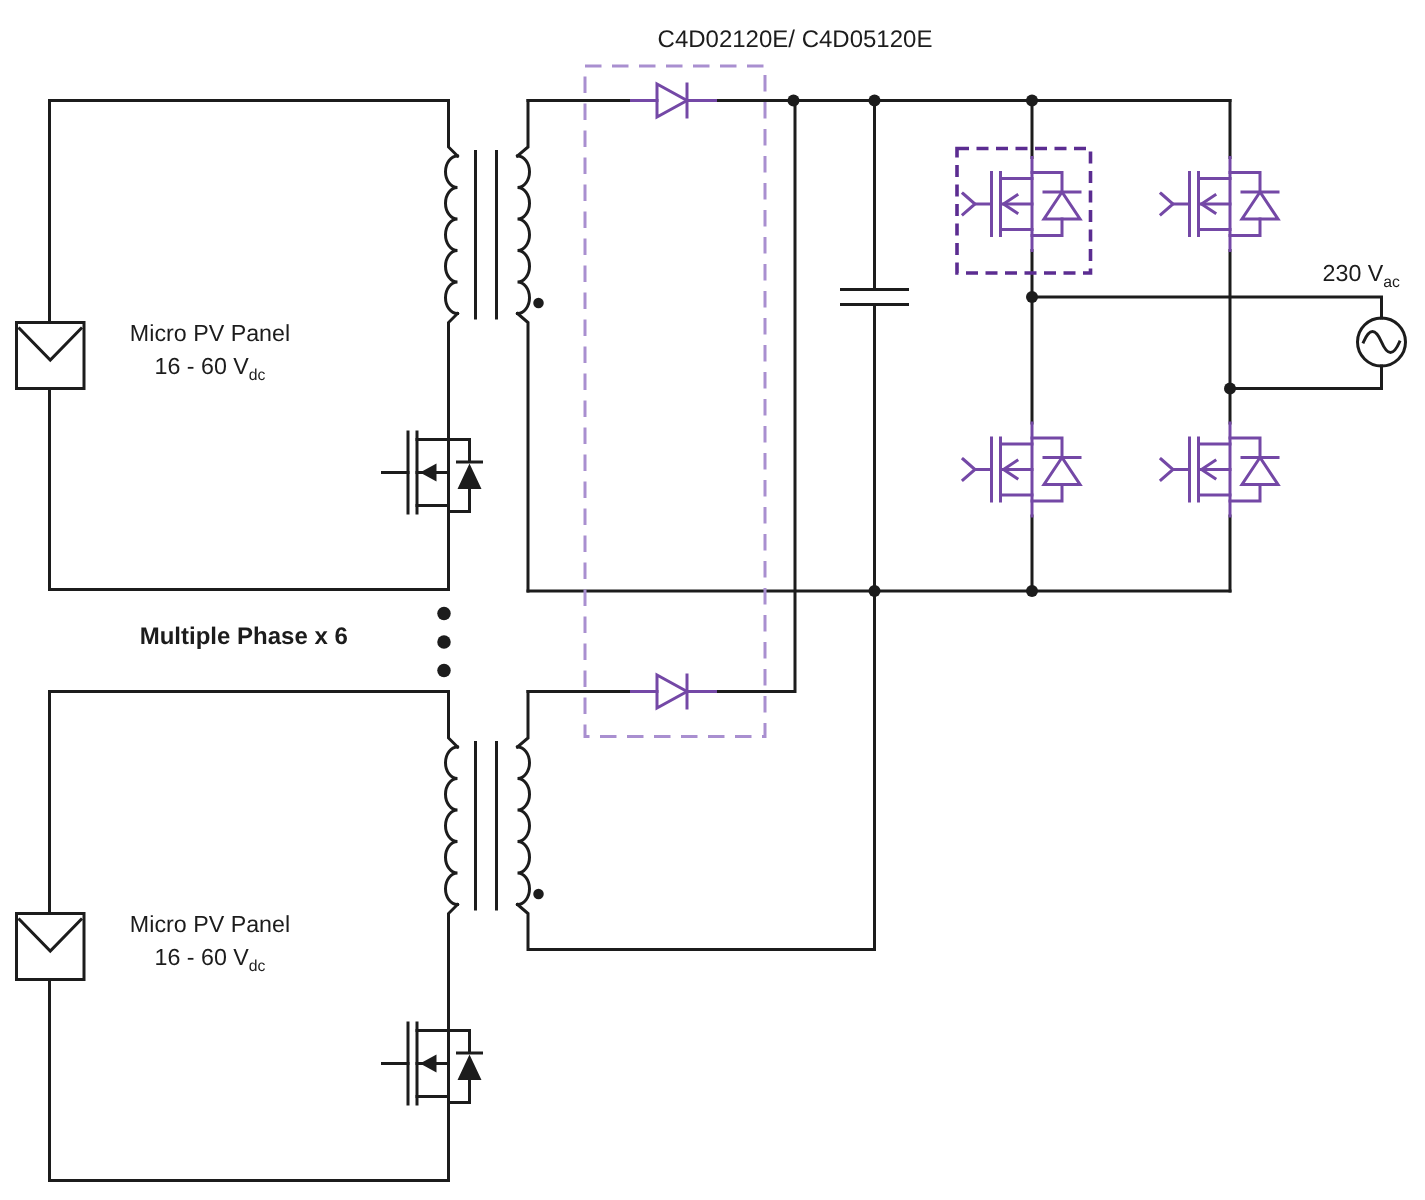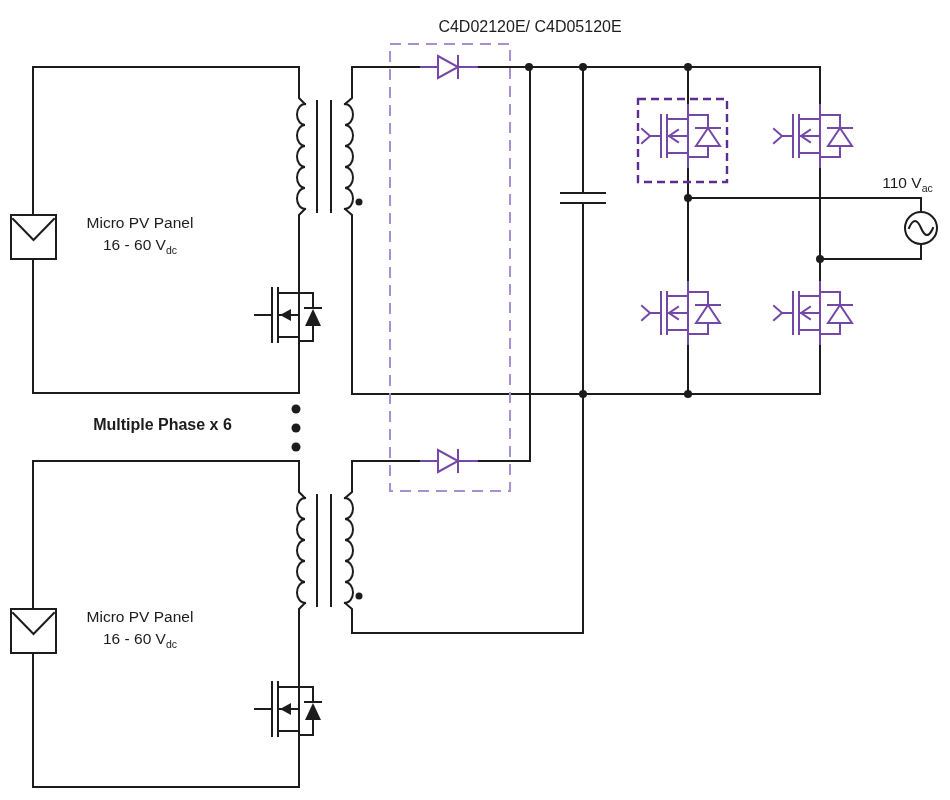--- a/index.html
+++ b/index.html
@@ -130,15 +130,15 @@
   <div class="lbl" style="left:400px;top:18px;width:260px;">C4D02120E/ C4D05120E</div>
 
   <div class="lbl small" style="left:60px;top:214px;width:160px;">Micro PV Panel</div>
   <div class="lbl small" style="left:60px;top:236px;width:160px;"><span>16 - 60 V</span><sub>dc</sub></div>
 
   <div class="lbl" style="left:75px;top:416px;width:175px;font-weight:bold;">Multiple Phase x 6</div>
 
   <div class="lbl small" style="left:60px;top:608px;width:160px;">Micro PV Panel</div>
   <div class="lbl small" style="left:60px;top:630px;width:160px;"><span>16 - 60 V</span><sub>dc</sub></div>
 
-  <div class="lbl small" style="left:855px;top:174px;width:105px;"><span>110 V</span><sub>ac</sub></div>
+  <div class="lbl small" style="left:855px;top:174px;width:105px;"><span>230 V</span><sub>ac</sub></div>
 
 </div>
 
 </body></html>

